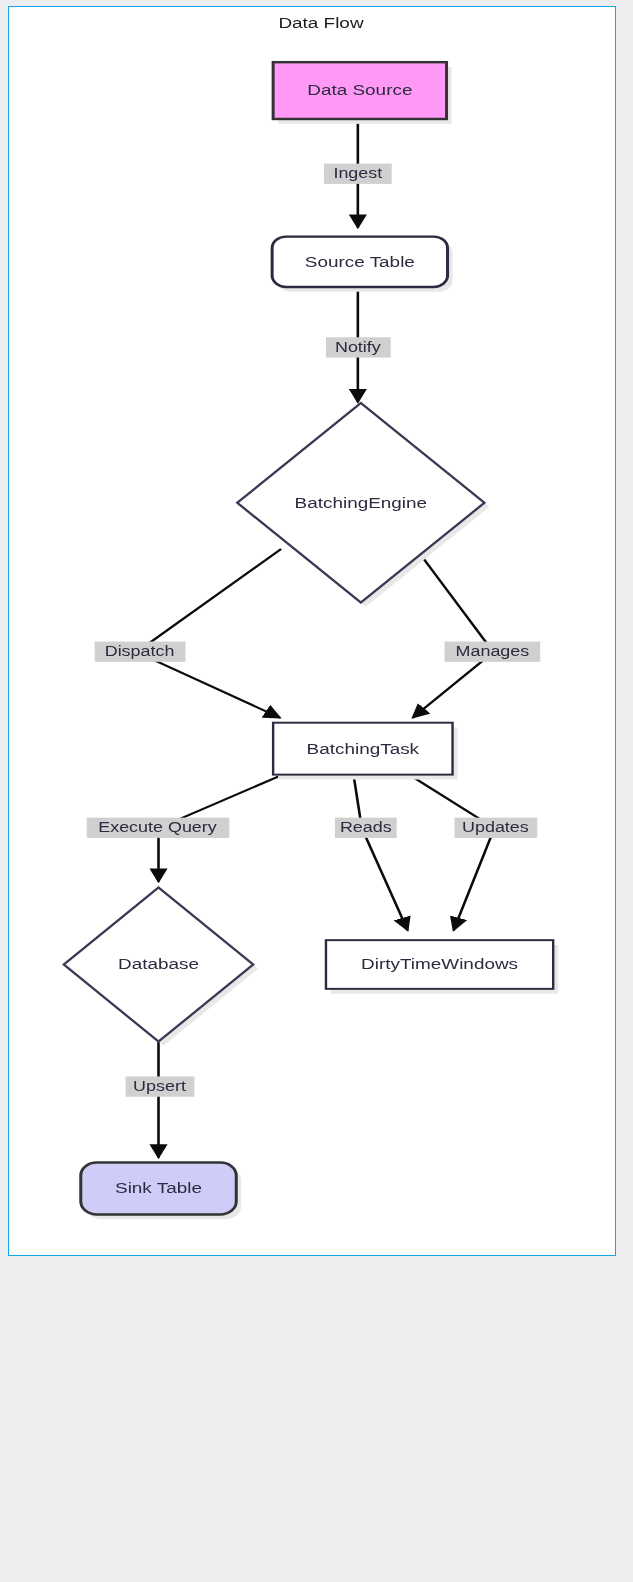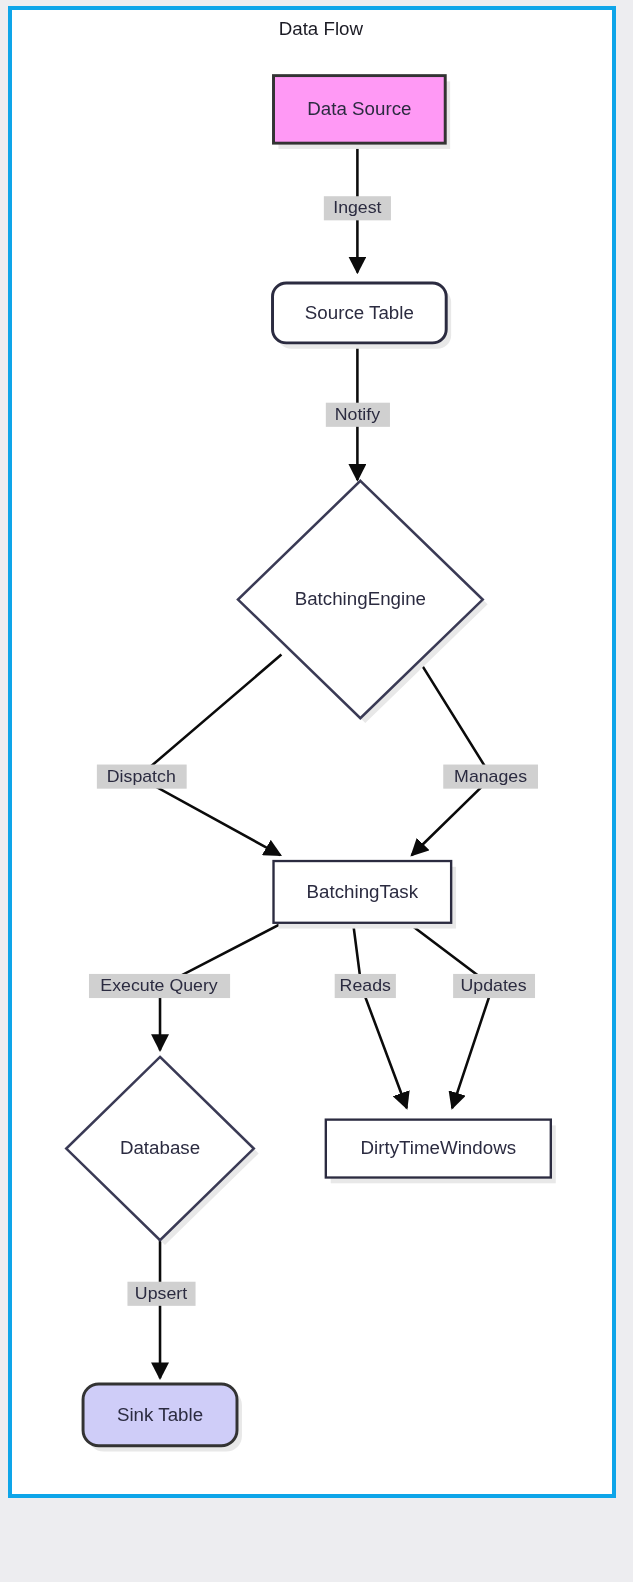--- a/index.html
+++ b/index.html
@@ -11,23 +11,23 @@
     width: 633px;
     height: 1582px;
     font-family: "Liberation Sans", sans-serif;
     overflow: hidden;
   }
   #diagram-frame {
     position: absolute;
     left: 8px;
     top: 6px;
     width: 608px;
-    height: 1492px;
+    height: 1250px;
     background: #ffffff;
-    border: 4px solid #0ea5e9;
+    border: 1px solid #0ea5e9;
     box-sizing: border-box;
   }
   svg#flowchart {
     display: block;
     width: 100%;
     height: 100%;
   }
   .node-shape {
     stroke: #2b2b40;
     stroke-width: 2.4;

